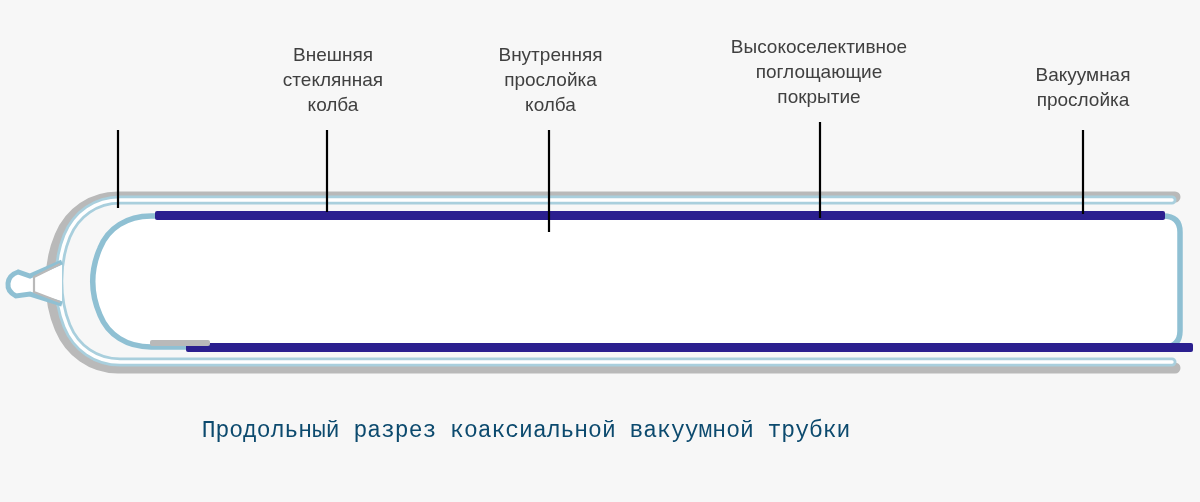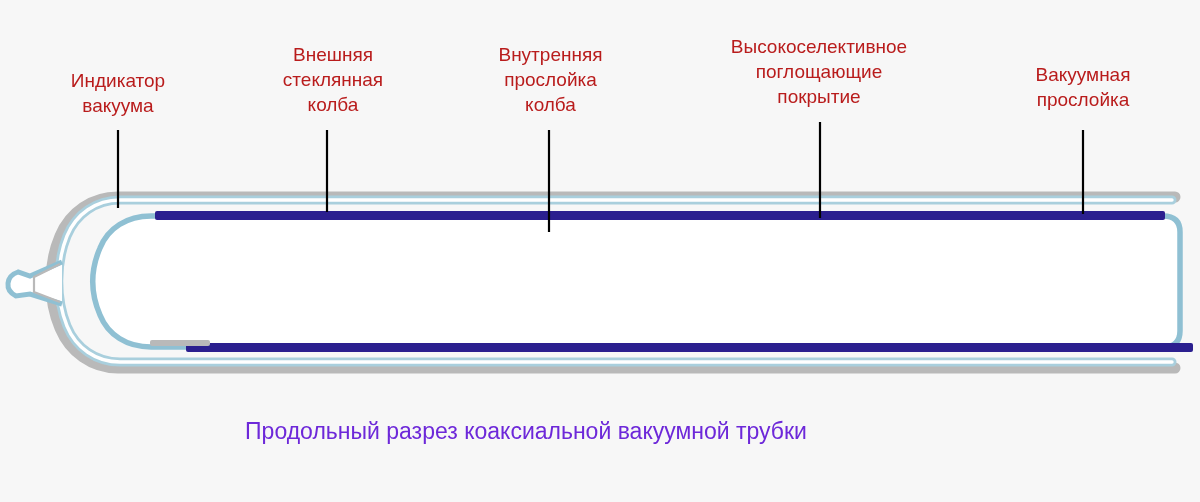--- a/index.html
+++ b/index.html
@@ -24,33 +24,33 @@
     left: 0;
     top: 0;
     width: 1200px;
     height: 502px;
   }
   .callout-label {
     position: absolute;
     text-align: center;
     font-size: 19px;
     line-height: 25px;
-    color: #b91c1c;
+    color: #404040;
     white-space: pre-line;
     font-family: "Liberation Sans", sans-serif;
   }
   #caption {
     position: absolute;
     left: 0;
     top: 418px;
     width: 1052px;
     text-align: center;
     font-size: 23px;
-    color: #6d28d9;
-    font-family: Liberation Sans, sans-serif;
+    color: #0c4a6e;
+    font-family: Liberation Mono, monospace;
   }
 </style>
 </head>
 <body>
 
 <div id="figure">
 
   <svg id="diagram-svg" viewBox="0 0 1200 502">
 
     <g>
@@ -83,22 +83,20 @@
 
     <g stroke="#000000" stroke-width="2.2">
       <line x1="118" y1="130" x2="118" y2="208"></line>
       <line x1="327" y1="130" x2="327" y2="212"></line>
       <line x1="549" y1="130" x2="549" y2="232"></line>
       <line x1="820" y1="122" x2="820" y2="218"></line>
       <line x1="1083" y1="130" x2="1083" y2="214"></line>
     </g>
   </svg>
 
-  <div class="callout-label" style="left:48px; top:68px; width:140px;">Индикатор
-вакуума</div>
 
   <div class="callout-label" style="left:258px; top:42px; width:150px;">Внешняя
 стеклянная
 колба</div>
 
   <div class="callout-label" style="left:473px; top:42px; width:155px;">Внутренняя
 прослойка
 колба</div>
 
   <div class="callout-label" style="left:1008px; top:62px; width:150px;">Вакуумная

